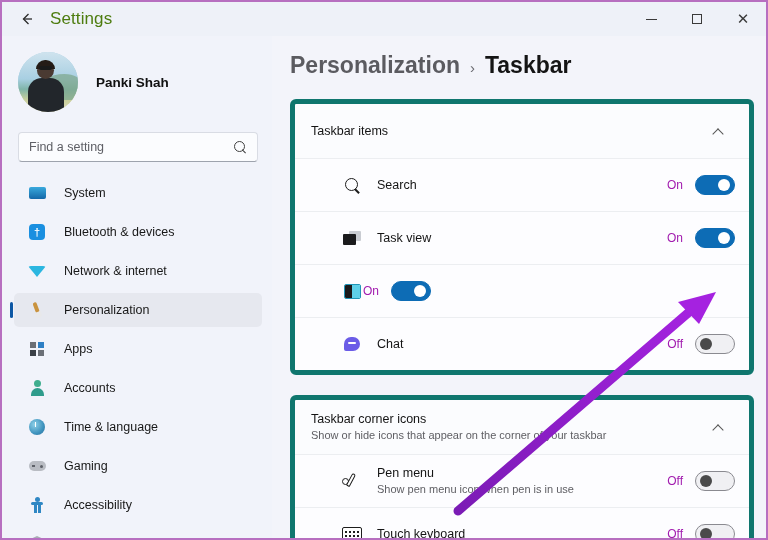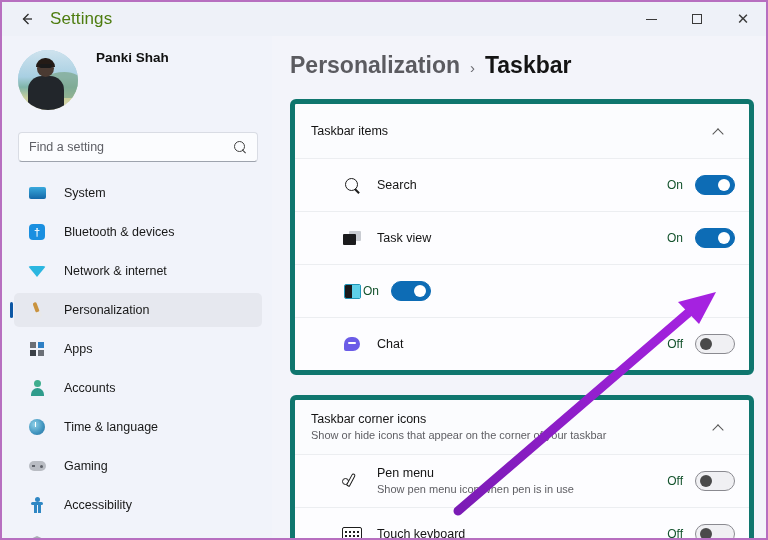--- a/index.html
+++ b/index.html
@@ -44,21 +44,21 @@
   .close-glyph { font-size: 15px; line-height: 1; color: #3a3a3a; font-family:"DejaVu Sans", sans-serif;}
 
   
   #sidebar {
     position: absolute; left: 2px; top: 34px;
     width: 268px; height: 504px;
     background: #f1f3fa;
     padding-top: 4px;
   }
   #profile {
-    display: flex; 
+    display: flex; align-items: center;
     margin: 10px 0 0 14px; height: 64px;
   }
   #avatar {
     width: 60px; height: 60px; border-radius: 50%;
     overflow: hidden; flex: none;
     background: linear-gradient(165deg,#bcd9e8 0%,#9fcbdd 35%,#cfd8b6 70%,#e2e0c6 100%);
     position: relative;
   }
   #avatar .sky { position:absolute; inset:0;
     background: linear-gradient(180deg,#cfe3ee 0%,#a8cfe2 45%,#7fb4a8 62%,#c9cf9c 80%,#ded9b8 100%); }
@@ -169,21 +169,21 @@
     background: #fdfdff;
   }
   .row-icon {
     width: 22px; height: 22px; flex: none;
     margin-left: 46px;
     display: flex; align-items: center; justify-content: center;
   }
   .row-text { margin-left: 14px; flex: 1; padding: 8px 0; }
   .row-title { font-size: 12.5px; color: #151515; }
   .row-sub { font-size: 11px; color: #5e5e63; margin-top: 2px; line-height: 1.35; max-width: 230px; }
-  .row-state { font-size: 12px; color: #14532d; margin-right: 12px; }
+  .row-state { font-size: 12px; color: #a21caf; margin-right: 12px; }
 
   .toggle {
     width: 40px; height: 20px; border-radius: 10px; flex: none;
     position: relative;
   }
   .toggle.on { background: #0d6cb5; border: 1px solid #0d6cb5; }
   .toggle.off { background: #f0f0f3; border: 1px solid #8a8a90; }
   .toggle .knob {
     position: absolute; top: 50%; transform: translateY(-50%);
     width: 12px; height: 12px; border-radius: 50%;

